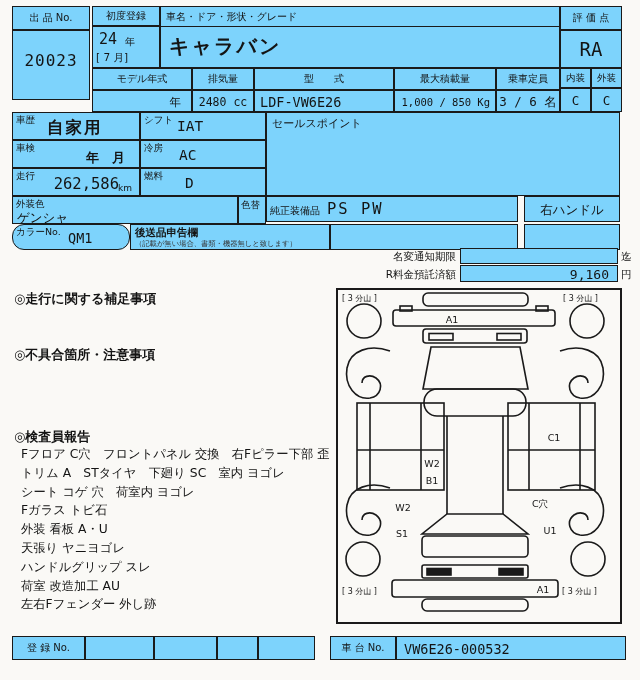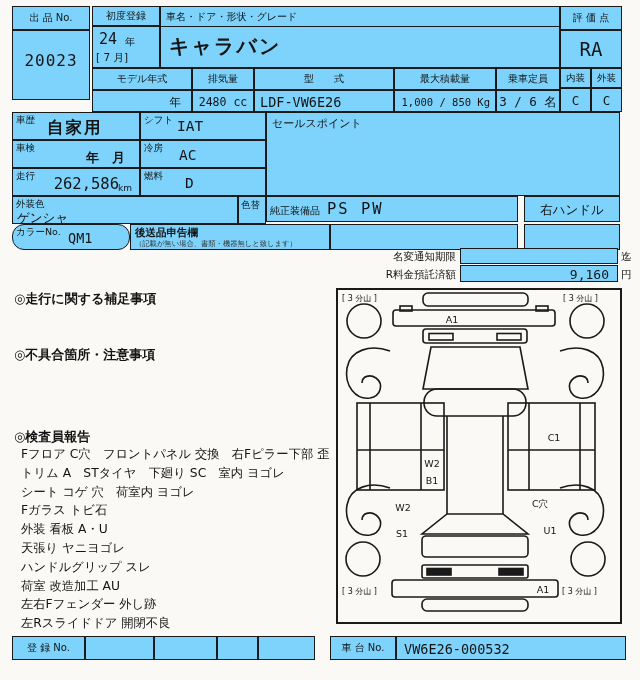--- a/index.html
+++ b/index.html
@@ -141,21 +141,20 @@
 <div class="abs" style="left:21px;top:445px;width:312px;">
   <div class="insp-line">Fフロア C穴　フロントパネル 交換　右Fピラー下部 歪</div>
   <div class="insp-line">トリム A　STタイヤ　下廻り SC　室内 ヨゴレ</div>
   <div class="insp-line">シート コゲ 穴　荷室内 ヨゴレ</div>
   <div class="insp-line">Fガラス トビ石</div>
   <div class="insp-line">外装 看板 A・U</div>
   <div class="insp-line">天張り ヤニヨゴレ</div>
   <div class="insp-line">ハンドルグリップ スレ</div>
   <div class="insp-line">荷室 改造加工 AU</div>
   <div class="insp-line">左右Fフェンダー 外し跡</div>
-  <div class="insp-line">左Rスライドドア 開閉不良</div>
 </div>
 
 <svg class="abs" style="left:336px;top:288px;" width="286" height="336" viewBox="0 0 286 336">
   <g fill="none" stroke="#1a1a1a" stroke-width="1.6">
     <rect x="1" y="1" width="284" height="334" stroke-width="2"></rect>
 
     <circle cx="28" cy="33" r="17"></circle>
     <circle cx="251" cy="33" r="17"></circle>
     <circle cx="27" cy="271" r="17"></circle>
     <circle cx="252" cy="271" r="17"></circle>

